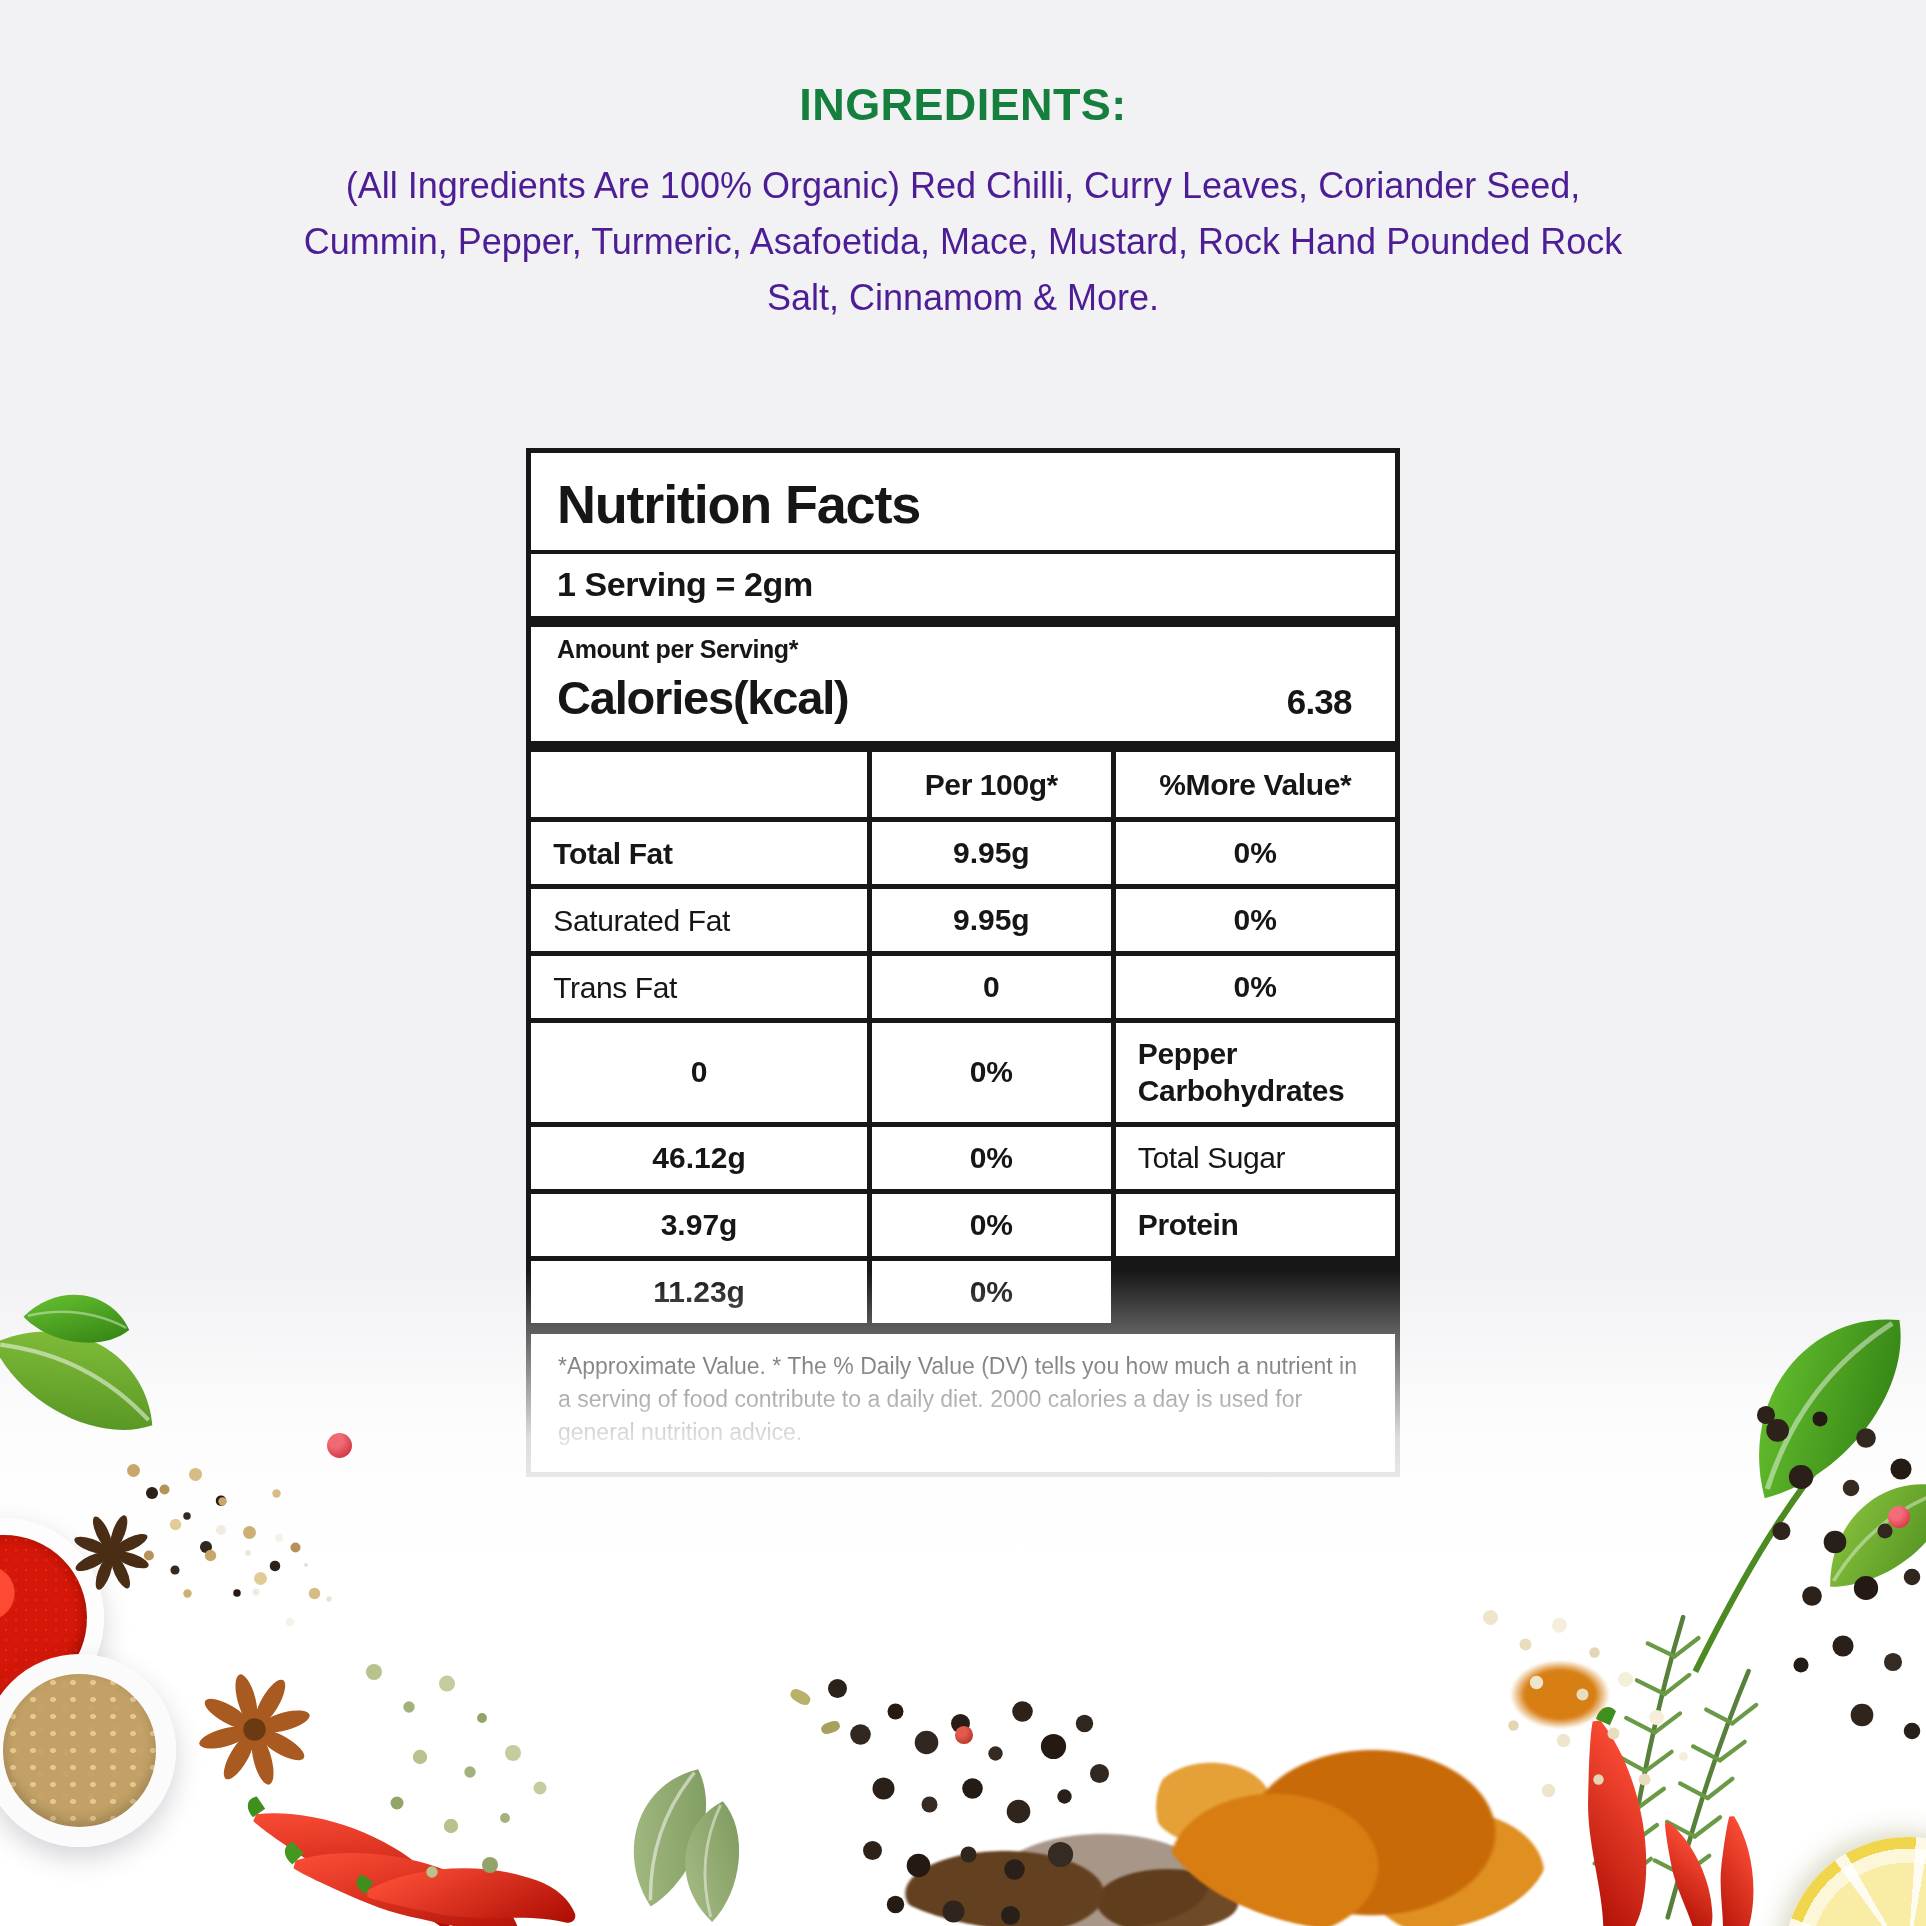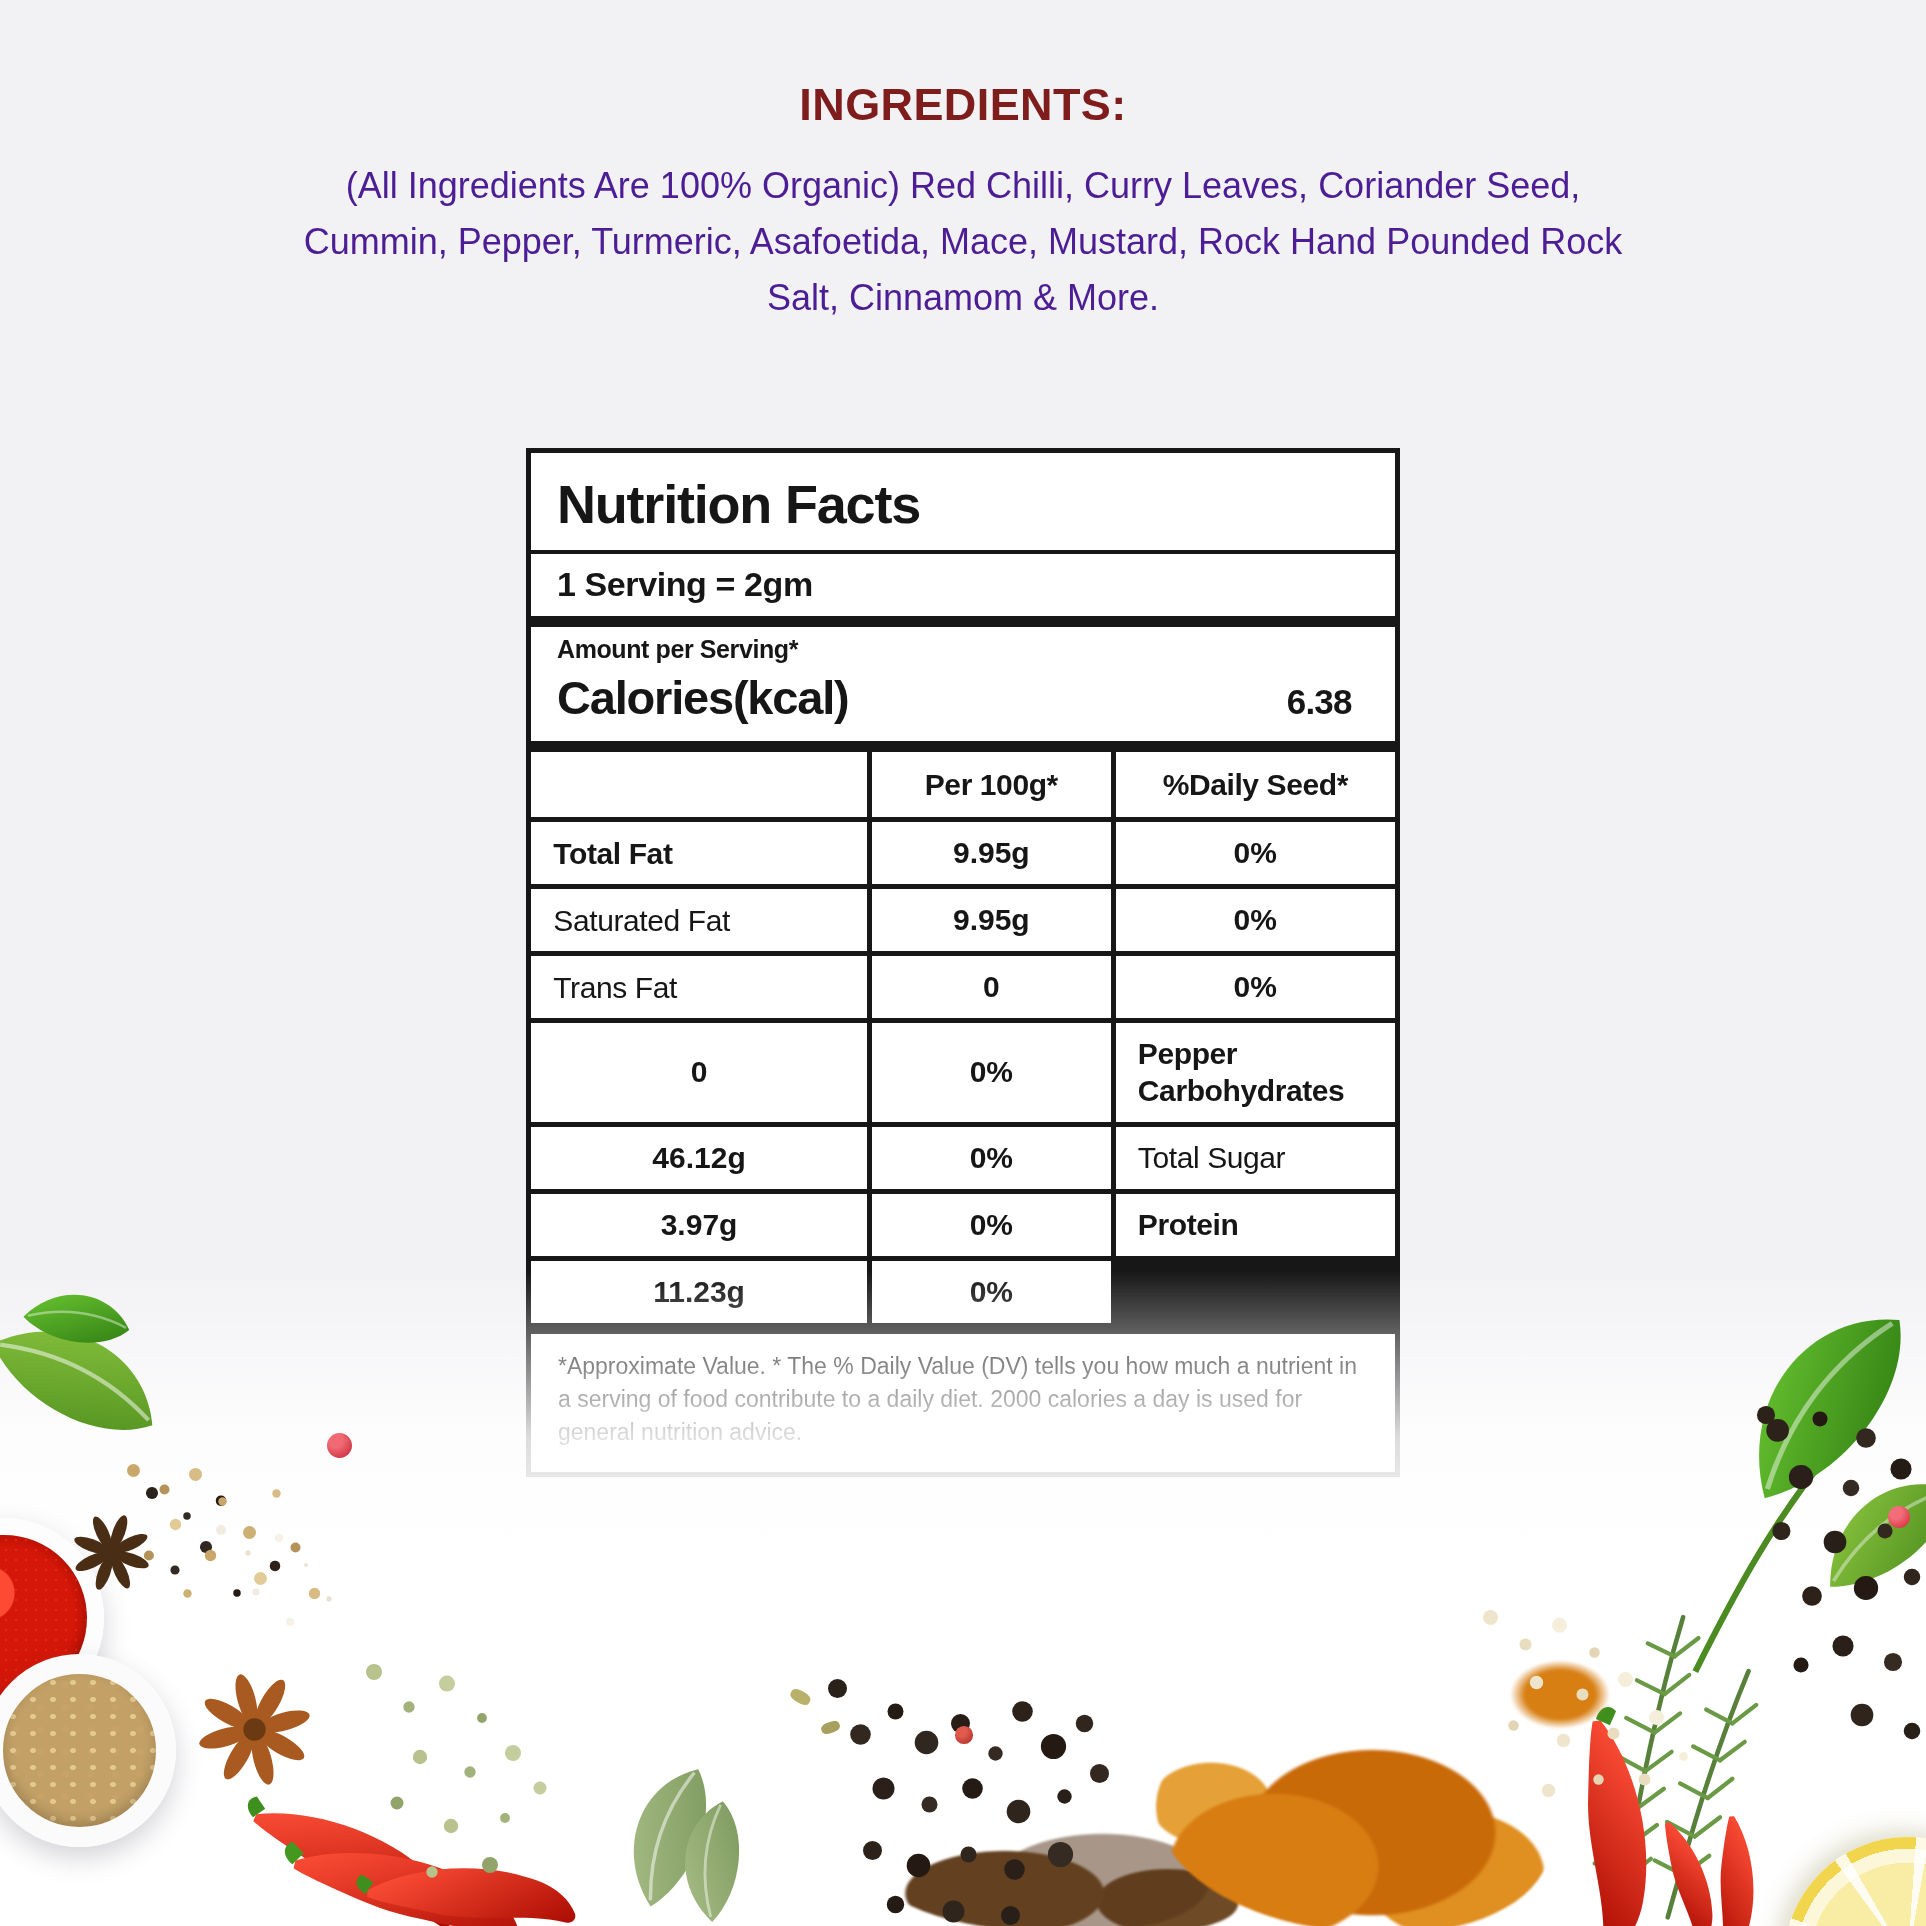--- a/index.html
+++ b/index.html
@@ -1,21 +1,21 @@
 <!DOCTYPE html>
 <html style="font-size:6.2px"><head>
 <meta charset="utf-8">
 <style>
   html,body{margin:0;padding:0;width:1926px;height:1926px;overflow:hidden;
     font-family:"Liberation Sans","DejaVu Sans",sans-serif;background:#f2f2f5;color:#161616;}
   .page{position:relative;width:1926px;height:1926px;overflow:hidden;}
 
   
   .ing{position:absolute;top:79px;left:0;width:1926px;text-align:center;}
-  .ing h1{margin:0;font-size:45px;font-weight:800;letter-spacing:0.4px;color:#7f1d1d;}
+  .ing h1{margin:0;font-size:45px;font-weight:800;letter-spacing:0.4px;color:#15803d;}
   .ing p{margin:27px auto 0;max-width:1371px;font-size:36px;line-height:1.56;font-weight:400;color:#4c1d95;}
 
   
   .nf{position:absolute;left:526px;top:448px;width:874px;background:#fff;
       border:5.4px solid #171717;box-sizing:border-box;}
   .nf-title{padding:20px 26px 14.6px;font-size:54px;font-weight:800;letter-spacing:-1.2px;
       border-bottom:4.6px solid #171717;}
   .nf-serving{padding:11.6px 26px;font-size:34px;font-weight:700;letter-spacing:-0.4px;}
   .bar{height:11.6px;background:#171717;}
   .nf-cal{padding:8px 26px 16px;}
@@ -95,21 +95,21 @@
       <div class="nf-calrow">
         <span class="nf-callabel">Calories(kcal)</span>
         <span class="nf-calval">6.38</span>
       </div>
     </div>
     <div class="bar"></div>
 
     <div class="nf-grid">
       <div class="cell hdr"></div>
       <div class="cell hdr">Per 100g*</div>
-      <div class="cell hdr">%Daily Seed*</div>
+      <div class="cell hdr">%More Value*</div>
 
       <div class="cell lab">Total Fat</div>
       <div class="cell val">9.95g</div>
       <div class="cell val">0%</div>
 
       <div class="cell lab sub">Saturated Fat</div>
       <div class="cell val">9.95g</div>
       <div class="cell val">0%</div>
 
       <div class="cell lab sub">Trans Fat</div>

